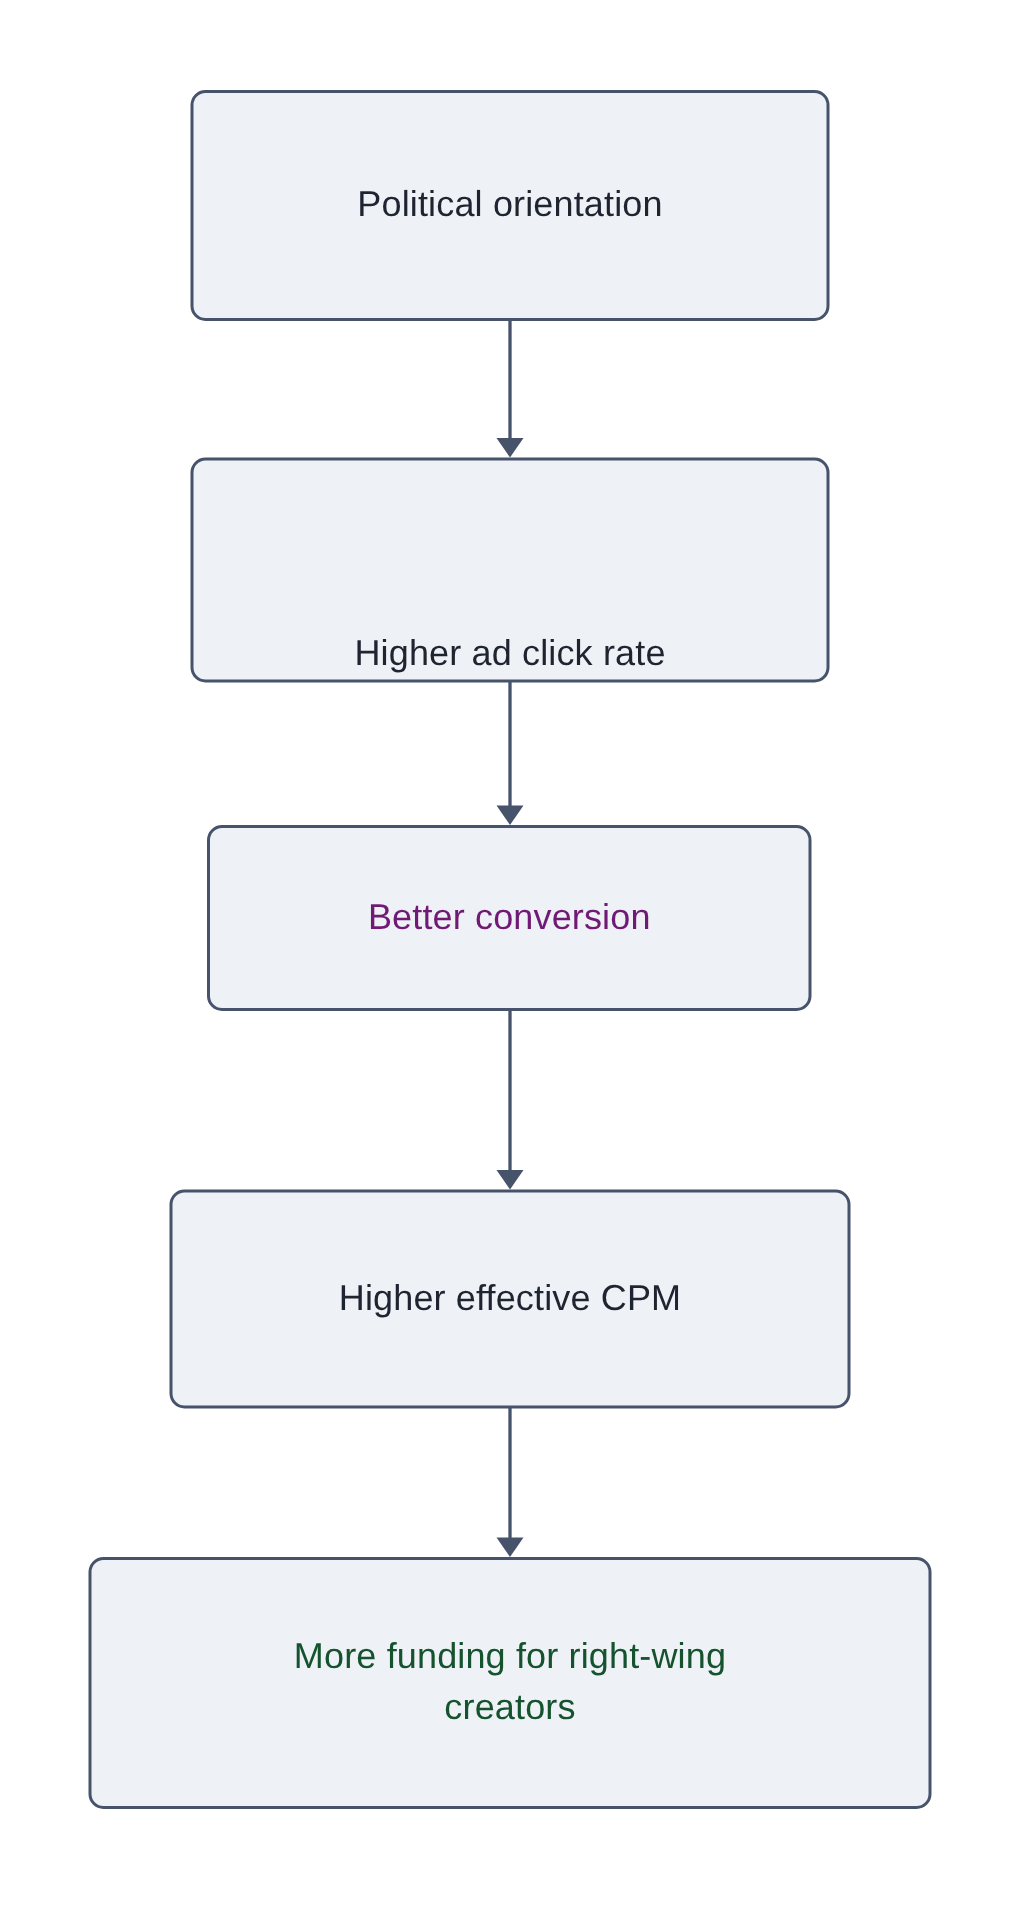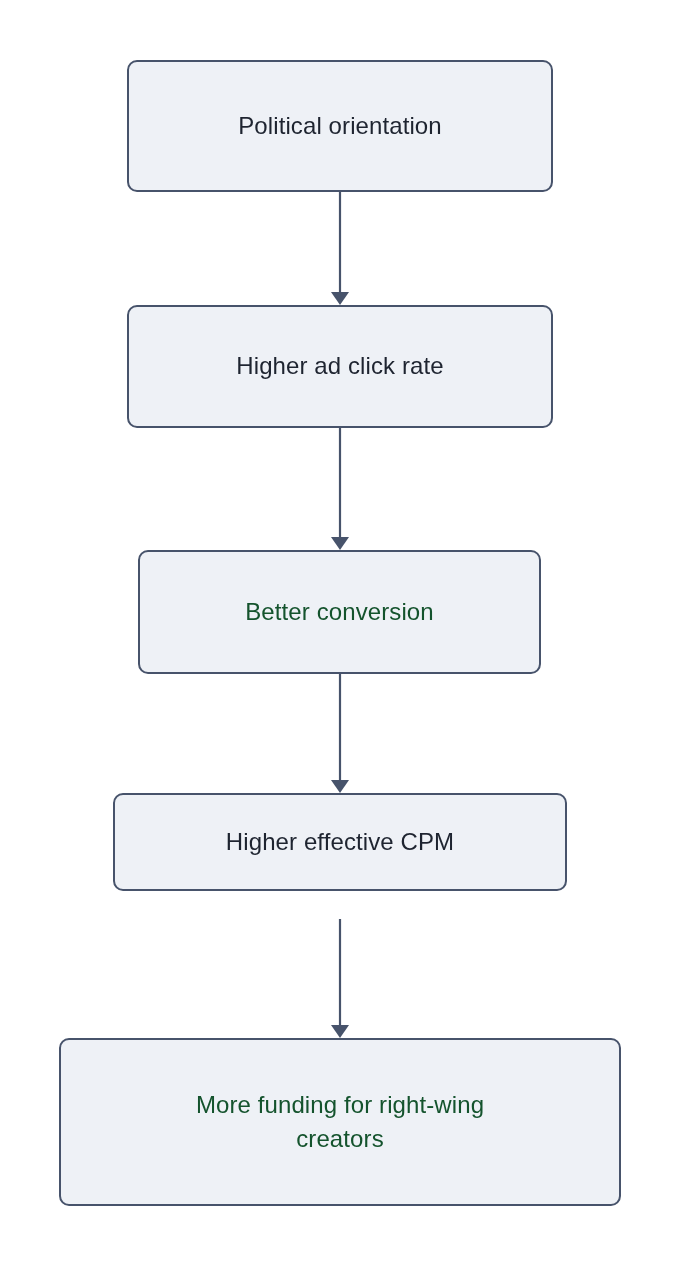--- a/index.html
+++ b/index.html
@@ -64,33 +64,33 @@
         <polygon points="331,292 349,292 340,305" fill="#47536b"></polygon>
         <line x1="340" y1="428" x2="340" y2="538" stroke="#47536b" stroke-width="2.2"></line>
         <polygon points="331,537 349,537 340,550" fill="#47536b"></polygon>
         <line x1="340" y1="674" x2="340" y2="781" stroke="#47536b" stroke-width="2.2"></line>
         <polygon points="331,780 349,780 340,793" fill="#47536b"></polygon>
         <line x1="340" y1="919" x2="340" y2="1026" stroke="#47536b" stroke-width="2.2"></line>
         <polygon points="331,1025 349,1025 340,1038" fill="#47536b"></polygon>
       </g>
   </svg>
 
-  <div class="node" style="left: 127px; top: 60px; width: 426px; height: 132px; background: rgb(238, 241, 246); border-color: rgb(71, 83, 107);">
+  <div class="node" style="left: 127px; top: 60px; width: 426px; height: 154px; background: rgb(238, 241, 246); border-color: rgb(71, 83, 107);">
     <span class="node-label" style="color: rgb(30, 36, 48);">Political orientation</span>
   </div>
 
-  <div class="node" style="left: 127px; top: 305px; width: 426px; height: 123px; background: rgb(238, 241, 246); border-color: rgb(71, 83, 107);">
+  <div class="node" style="left: 127px; top: 305px; width: 426px; height: 150px; background: rgb(238, 241, 246); border-color: rgb(71, 83, 107); align-items: flex-end;">
     <span class="node-label" style="color: rgb(30, 36, 48);">Higher ad click rate</span>
   </div>
 
   <div class="node" style="left: 138px; top: 550px; width: 403px; height: 124px; background: rgb(238, 241, 246); border-color: rgb(71, 83, 107);">
-    <span class="node-label" style="color: #14532d;">Better conversion</span>
+    <span class="node-label" style="color: #701a75;">Better conversion</span>
   </div>
 
-  <div class="node" style="left: 113px; top: 793px; width: 454px; height: 98px; background: rgb(238, 241, 246); border-color: rgb(71, 83, 107);">
+  <div class="node" style="left: 113px; top: 793px; width: 454px; height: 146px; background: rgb(238, 241, 246); border-color: rgb(71, 83, 107);">
     <span class="node-label" style="color: rgb(30, 36, 48);">Higher effective CPM</span>
   </div>
 
   <div class="node" style="left: 59px; top: 1038px; width: 562px; height: 168px; background: rgb(238, 241, 246); border-color: rgb(71, 83, 107);">
     <span class="node-label" style="color: #14532d;">More funding for right-wing
 creators</span>
   </div>
 
 </div>
 

